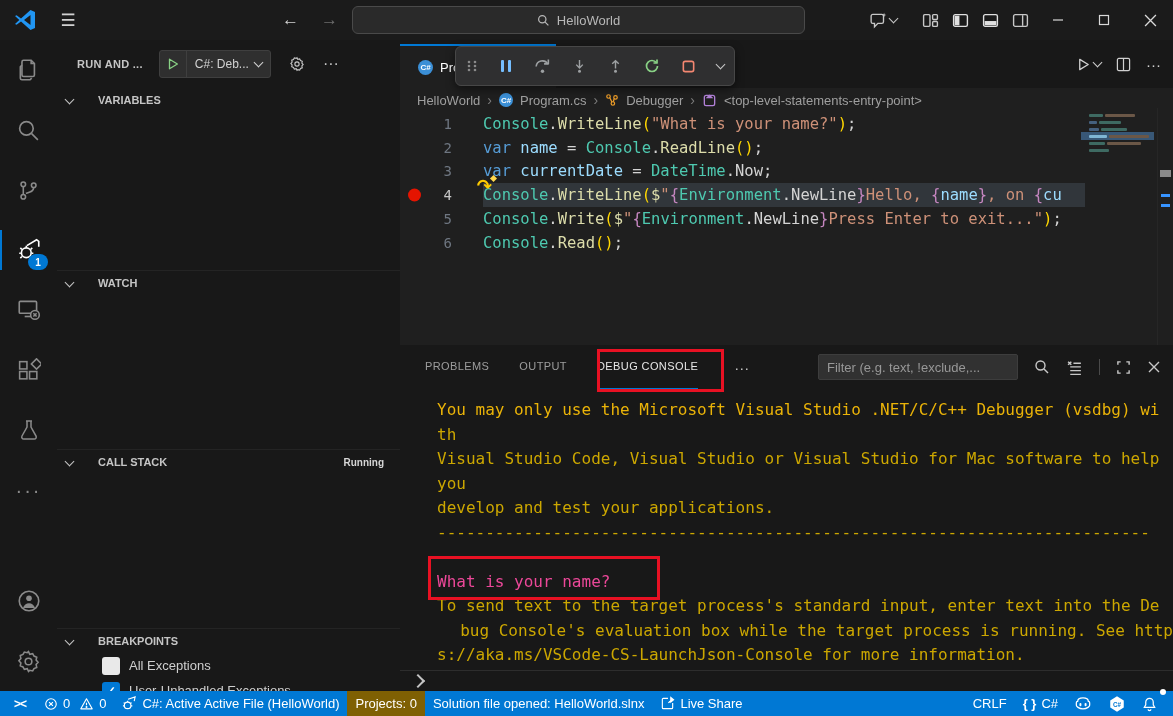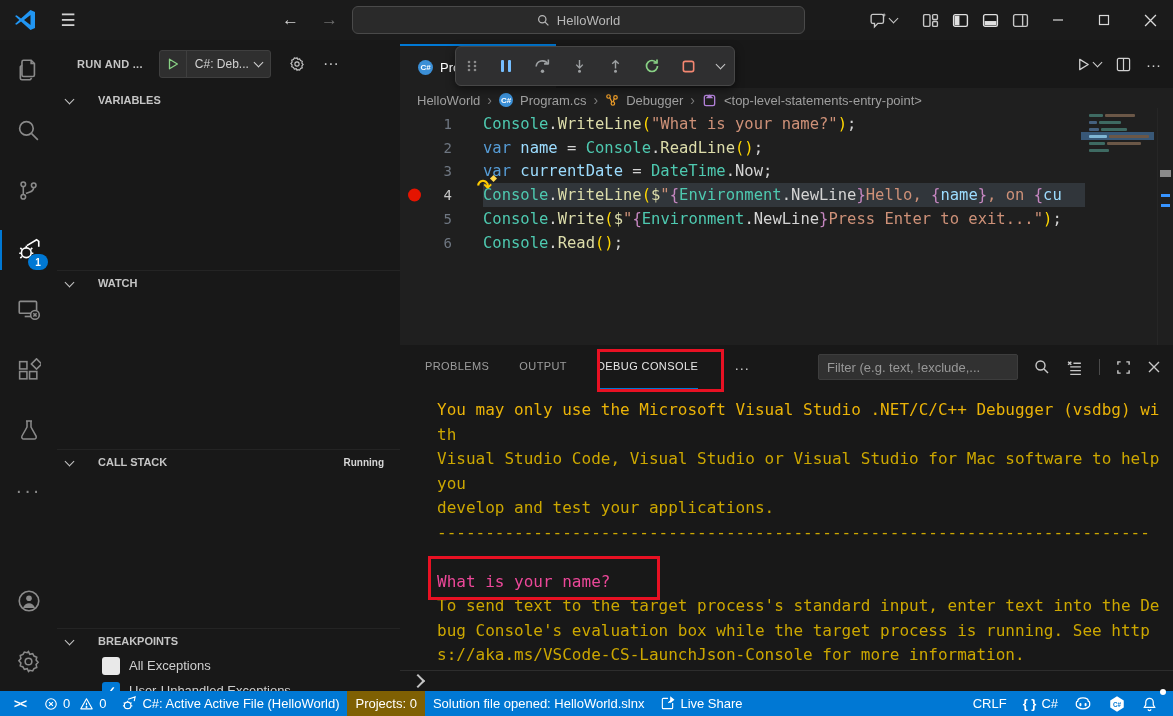--- a/index.html
+++ b/index.html
@@ -507,21 +507,21 @@
     <div class="console-lines">
         <div class="console-line" style="color: #eab308;">You may only use the Microsoft Visual Studio .NET/C/C++ Debugger (vsdbg) wi</div>
         <div class="console-line" style="color: rgb(204, 167, 0);">th</div>
         <div class="console-line" style="color: rgb(204, 167, 0);">Visual Studio Code, Visual Studio or Visual Studio for Mac software to help</div>
         <div class="console-line" style="color: rgb(204, 167, 0);">you</div>
         <div class="console-line" style="color: rgb(204, 167, 0);">develop and test your applications.</div>
         <div class="console-line" style="color: rgb(204, 167, 0);">--------------------------------------------------------------------------</div>
         <div class="console-line" style="color: rgb(204, 167, 0);">&nbsp;</div>
         <div class="console-line" style="color: #ec4899;">What is your name?</div>
         <div class="console-line" style="color: rgb(204, 167, 0);">To send text to the target process's standard input, enter text into the De</div>
-        <div class="console-line" style="color: rgb(204, 167, 0);">bug Console's evaluation box while the target process is running. See http</div>
+        <div class="console-line" style="color: rgb(204, 167, 0); text-align: right;">bug Console's evaluation box while the target process is running. See http</div>
         <div class="console-line" style="color: rgb(204, 167, 0);">s://aka.ms/VSCode-CS-LaunchJson-Console for more information.</div>
       </div>
     <div class="prompt-row">
       <span class="prompt-chev"></span>
     </div>
   </div>
 
   <div class="statusbar">
     <span class="sb-item remote">&gt;&lt;</span>
     <span class="sb-item">

